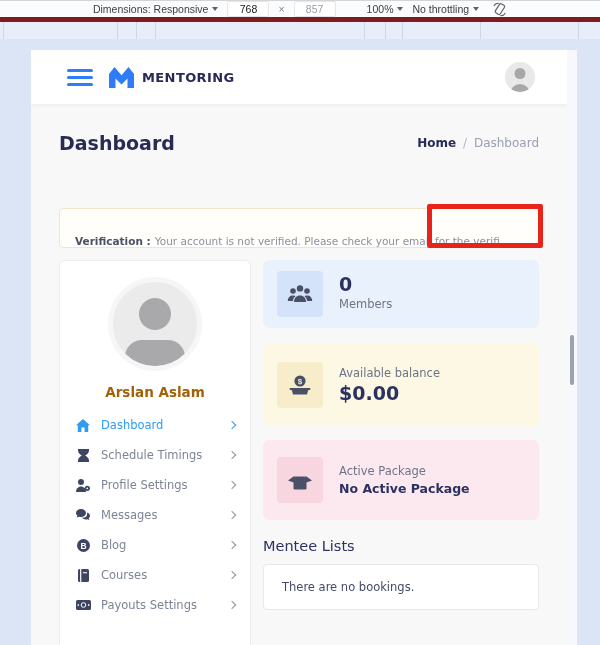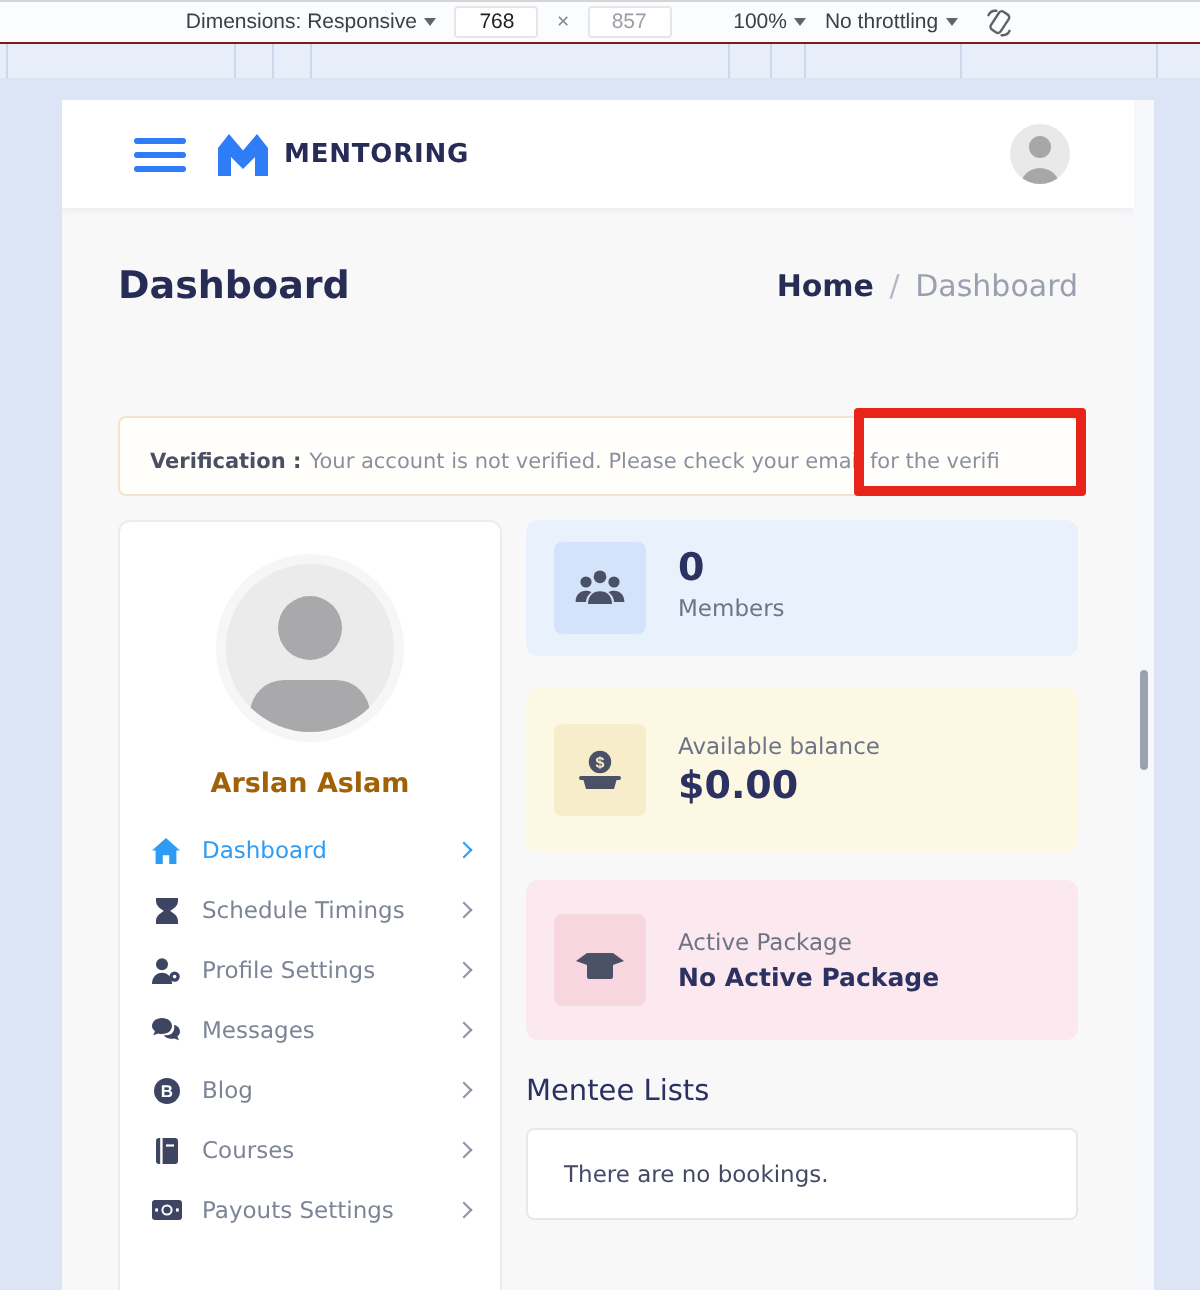--- a/index.html
+++ b/index.html
@@ -2,21 +2,21 @@
 <html><head>
 <meta charset="utf-8">
 <style>
   * { margin:0; padding:0; box-sizing:border-box; }
   html,body { width:600px; height:645px; }
   body { position:relative; overflow:hidden; background:#dbe5f6; font-family:"DejaVu Sans", sans-serif; }
 
   
   .devtools-bar{
     position:absolute; top:0; left:0; width:600px; height:22px;
-    background:#fbfcfd; border-top:1px solid #d4d4d4; border-bottom:1px solid #7f1d1d;
+    background:#fbfcfd; border-top:1px solid #d4d4d4; border-bottom:5px solid #7f1d1d;
     display:flex; align-items:center; justify-content:center; gap:9px;
     font-family:"Liberation Sans", sans-serif; font-size:10.5px; color:#3c4043;
   }
   .dd{ display:flex; align-items:center; gap:4px; cursor:default; }
   .caret{ width:0; height:0; border-left:3px solid transparent; border-right:3px solid transparent; border-top:4px solid #5f6368; }
   .size-input{
     width:42px; height:16px; border:1px solid #e3e6ea; border-radius:2px; background:#fff;
     font-family:"Liberation Sans", sans-serif; font-size:10.5px; color:#202124; text-align:center; outline:none;
   }
   .size-input.dim{ color:#9aa0a6; }
@@ -54,29 +54,29 @@
   .header-avatar{
     margin-left:auto; width:30px; height:30px; border-radius:50%;
     background:#e9e9ea; position:relative; overflow:hidden; cursor:pointer;
   }
   .header-avatar .head{ position:absolute; left:50%; top:6px; transform:translateX(-50%); width:11px; height:11px; border-radius:50%; background:#a7a7a9; }
   .header-avatar .body{ position:absolute; left:50%; bottom:-4px; transform:translateX(-50%); width:20px; height:12px; border-radius:10px 10px 0 0; background:#a7a7a9; }
 
   
   .title-row{ display:flex; align-items:center; padding:24px 28px 0 28px; height:54px; }
   .page-title{ font-size:19px; font-weight:bold; color:#272c55; }
-  .breadcrumb{ margin-left:auto; font-size:15px; color:#9aa0b0; }
+  .breadcrumb{ margin-left:auto; font-size:12px; color:#9aa0b0; }
   .breadcrumb .bc-home{ font-weight:bold; color:#272c55; cursor:pointer; }
   .breadcrumb .bc-sep{ color:#b4b8c4; margin:0 3px; }
 
   
   .alert{
     position:relative; margin:50px 28px 0 28px; height:40px;
     background:#fffefb; border:1px solid #f3e3ca; border-radius:4px;
-    display:flex; align-items:flex-start; padding:16px 100px 0 15px;
+    display:flex; align-items:flex-end; padding:16px 100px 0 15px;
     font-size:10.5px; color:#8b90a0; white-space:nowrap; overflow:hidden;
   }
   .alert b{ color:#4a4f63; font-weight:bold; margin-right:4px; }
   .resend-btn{
     position:absolute; right:7px; top:50%; transform:translateY(-50%);
     background:#f0a12d; color:#fff; border:none; border-radius:4px;
     font-family:"DejaVu Sans", sans-serif; font-size:10.5px; font-weight:bold;
     padding:7px 12px; cursor:pointer; z-index:2;margin-top:34px;
   }
   .highlight-box{

